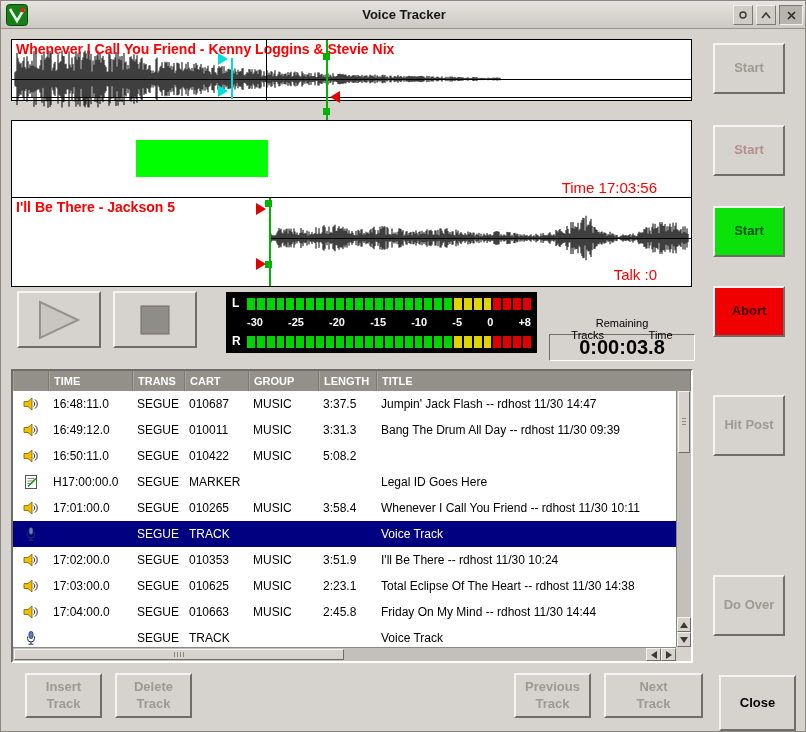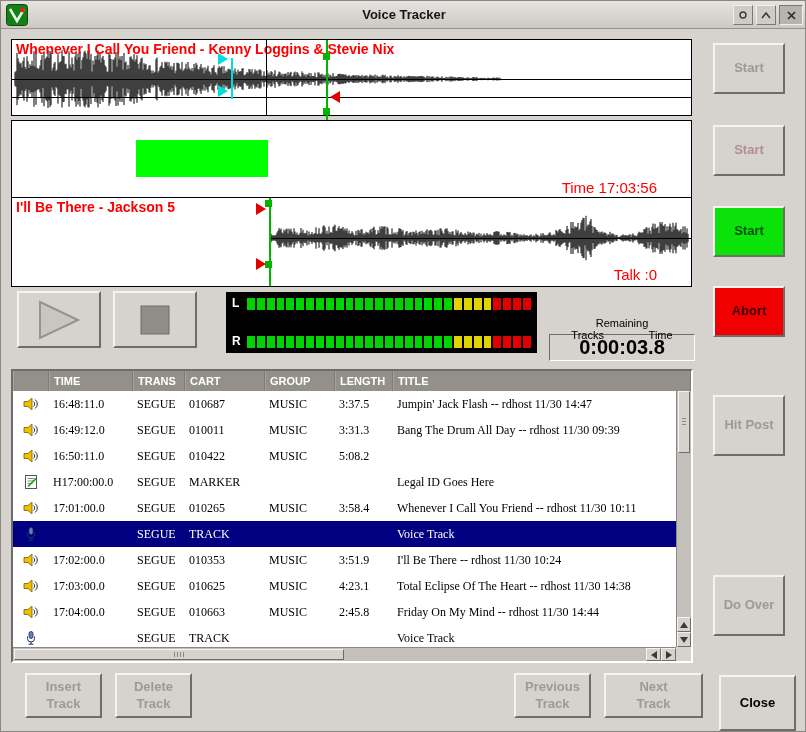--- a/index.html
+++ b/index.html
@@ -15,21 +15,21 @@
     background:linear-gradient(#e6e4e0,#ccc9c4); border-bottom:1px solid #96938e; }
   .titlebar .title { position:absolute; left:0; right:0; top:0; height:28px; line-height:28px;
     text-align:center; font-weight:bold; font-size:13px; color:#161616; }
   .app-icon { position:absolute; left:5px; top:3px; width:22px; height:22px; }
   .tb-btn { position:absolute; top:4px; width:20px; height:20px; background:#cfccc7;
     border:1px solid; border-color:#f0efec #7a7874 #7a7874 #f0efec;
     display:flex; align-items:center; justify-content:center; padding:0; }
   .tb-btn.close { width:24px; background:#b7b4af; border-color:#7a7874 #f0efec #f0efec #7a7874; }
   
   .wave-band { position:absolute; left:10px; width:681px; background:#fff; border:1px solid #000; }
-  #band1 { top:38px;  height:77px; }
+  #band1 { top:38px;  height:62px; }
   #band2 { top:119px; height:78px; }
   #band3 { top:196px; height:90px; }
   .wave-svg { position:absolute; left:0; top:0; }
   .track-title { position:absolute; left:4px; top:1px; color:var(--red,#ff0000);
     font-weight:bold; font-size:14px; white-space:nowrap; }
   .red-label { position:absolute; color:var(--red,#ff0000); font-weight:normal; font-size:15px; }
   .green-block { position:absolute; left:124px; top:19px; width:132px; height:37px;
     background:var(--green-block,#00ff00); }
   .vline { position:absolute; width:2px; }
   .cyan-line { background:#00dede; }
@@ -60,26 +60,26 @@
   .tracks-value { position:absolute; left:570px; top:341px; width:32px; height:17px;
     font-size:12px; font-weight:bold; text-align:center; line-height:15px; }
   .time-value { position:absolute; left:606px; top:341px; width:86px; height:17px;
     font-size:12px; font-weight:bold; text-align:center; line-height:15px; color:var(--red,#ff0000);padding-left:19px; }
   
   .log { position:absolute; left:10px; top:368px; width:682px; height:294px;
     border:2px solid; border-color:#6f6d69 #ffffff #ffffff #6f6d69; background:#fff; }
   .log-header { position:absolute; left:0; top:0; right:0; height:20px; background:#93908a; display:flex; }
   .hcell { color:#fff; font-weight:bold; font-size:11px; line-height:20px; padding-left:4px;
     border-left:1px solid #a7a49e; border-right:1px solid #7d7a75; overflow:hidden; white-space:nowrap; }
-  .log-rows { position:absolute; left:0; top:20px; right:15px; bottom:14px; overflow:hidden; background:#fff;font-family:Liberation Serif, serif; }
+  .log-rows { position:absolute; left:0; top:20px; right:15px; bottom:14px; overflow:hidden; background:#fff; }
   .log-row { height:26px; display:flex; align-items:center; background:#fff; color:#000; font-size:12px; }
   .log-row.selected { background:var(--sel,#000080); color:#fff; }
   .cell { padding-left:4px; white-space:nowrap; overflow:hidden; }
   .c-icon { width:36px; display:flex; justify-content:center; padding-left:0; }
-  .c-time{width:84px}.c-trans{width:52px}.c-cart{width:80px}.c-group{width:70px}.c-length{width:58px}.c-title{flex:1}
+  .c-time{width:84px}.c-trans{width:52px}.c-cart{width:64px}.c-group{width:70px}.c-length{width:58px}.c-title{flex:1}
   
   .vscroll { position:absolute; top:20px; right:0; bottom:14px; width:15px; background:#c3c0bb; border-left:1px solid #8a8880; }
   .vthumb { position:absolute; left:1px; right:1px; top:0; height:62px; background:var(--face,#d6d3ce);
     border:1px solid; border-color:#f4f3f1 #6f6d69 #6f6d69 #f4f3f1; }
   .grip-h { position:absolute; left:3px; right:3px; top:50%; margin-top:-4px; height:8px;
     background:repeating-linear-gradient(#8a8880 0 1px, transparent 1px 3px); }
   .sbtn { position:absolute; background:var(--face,#d6d3ce); border:1px solid;
     border-color:#f4f3f1 #6f6d69 #6f6d69 #f4f3f1; display:flex; align-items:center; justify-content:center; padding:0; }
   .arrow { width:0; height:0; }
   .a-up    { border-left:4px solid transparent; border-right:4px solid transparent; border-bottom:6px solid #3c3a37; }
@@ -204,20 +204,30 @@
         <div class="led" style="background: rgb(224, 212, 0);"></div>
         <div class="led" style="background: rgb(224, 212, 0);"></div>
         <div class="led" style="background: rgb(224, 212, 0);"></div>
         <div class="led" style="background: rgb(224, 212, 0);"></div>
         <div class="led" style="background: rgb(224, 0, 0);"></div>
         <div class="led" style="background: rgb(224, 0, 0);"></div>
         <div class="led" style="background: rgb(224, 0, 0);"></div>
         <div class="led" style="background: rgb(224, 0, 0);"></div>
       </div>
   </div>
+  <div class="meter-scale" id="meter-scale">
+      <span>-30</span>
+      <span>-25</span>
+      <span>-20</span>
+      <span>-15</span>
+      <span>-10</span>
+      <span>-5</span>
+      <span>0</span>
+      <span>+8</span>
+    </div>
   <div class="meter-row">
     <span class="meter-ch">R</span>
     <div class="led-row" id="led-right">
         <div class="led" style="background: rgb(0, 212, 0);"></div>
         <div class="led" style="background: rgb(0, 212, 0);"></div>
         <div class="led" style="background: rgb(0, 212, 0);"></div>
         <div class="led" style="background: rgb(0, 212, 0);"></div>
         <div class="led" style="background: rgb(0, 212, 0);"></div>
         <div class="led" style="background: rgb(0, 212, 0);"></div>
         <div class="led" style="background: rgb(0, 212, 0);"></div>
@@ -373,21 +383,21 @@
         <div class="cell c-icon">
           <svg width="16" height="16" viewBox="0 0 16 16">
             <polygon points="1,5.5 5,5.5 9,2 9,14 5,10.5 1,10.5" fill="#f0c000" stroke="#7a5c00" stroke-width="0.8"></polygon>
             <path d="M10.5 5.5 A3.2 3.2 0 0 1 10.5 10.5 M12 3.5 A5.5 5.5 0 0 1 12 12.5" fill="none" stroke="#303030" stroke-width="1"></path>
           </svg>
         </div>
         <div class="cell c-time">17:03:00.0</div>
         <div class="cell c-trans">SEGUE</div>
         <div class="cell c-cart">010625</div>
         <div class="cell c-group">MUSIC</div>
-        <div class="cell c-length">4:23.1</div>
+        <div class="cell c-length">2:23.1</div>
         <div class="cell c-title">Total Eclipse Of The Heart -- rdhost 11/30 14:38</div>
       </div>
       <div class="log-row">
         <div class="cell c-icon">
           <svg width="16" height="16" viewBox="0 0 16 16">
             <polygon points="1,5.5 5,5.5 9,2 9,14 5,10.5 1,10.5" fill="#f0c000" stroke="#7a5c00" stroke-width="0.8"></polygon>
             <path d="M10.5 5.5 A3.2 3.2 0 0 1 10.5 10.5 M12 3.5 A5.5 5.5 0 0 1 12 12.5" fill="none" stroke="#303030" stroke-width="1"></path>
           </svg>
         </div>
         <div class="cell c-time">17:04:00.0</div>

